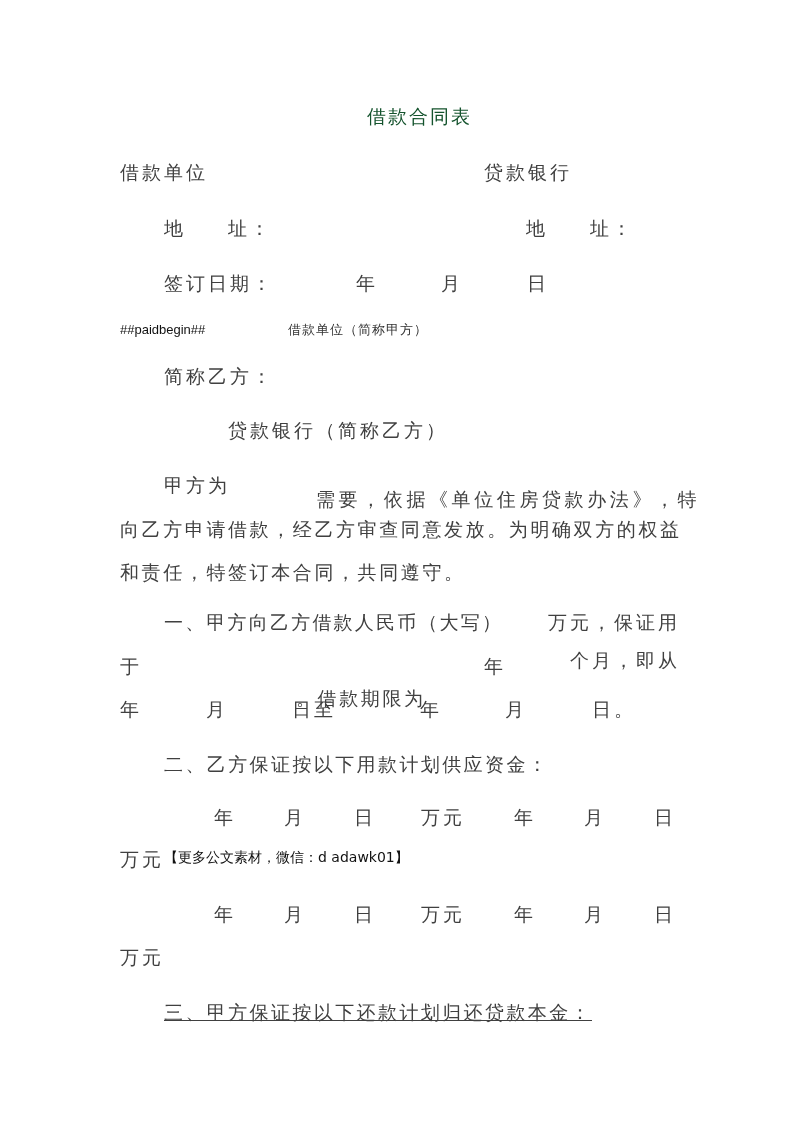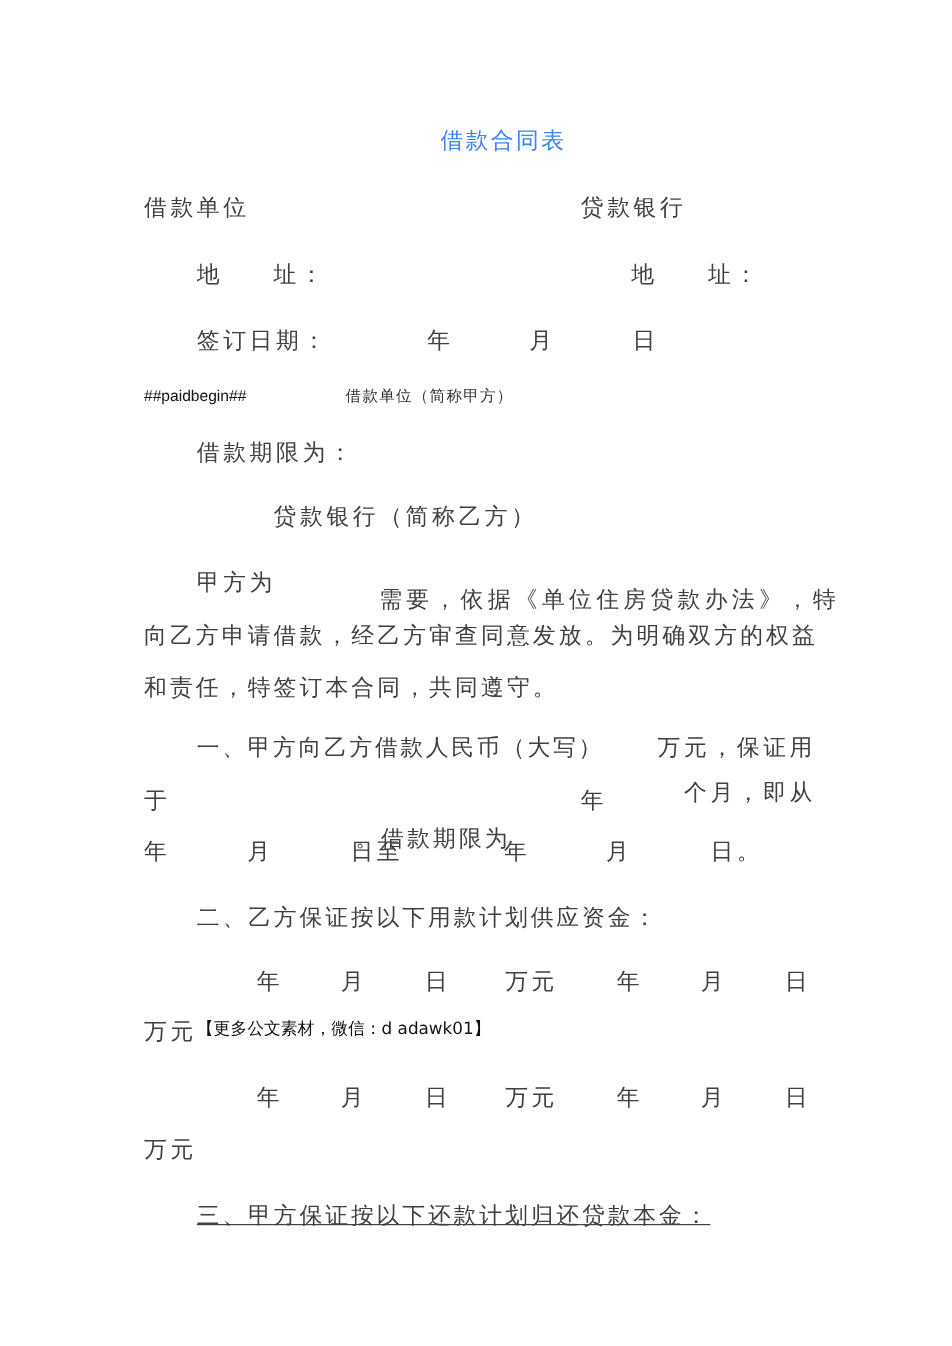--- a/index.html
+++ b/index.html
@@ -1,20 +1,20 @@
 <!DOCTYPE html>
 <html><head>
 <meta charset="utf-8">
 <style>
   html, body { margin: 0; padding: 0; background: #ffffff; }
   body { width: 793px; height: 1122px; position: relative; overflow: hidden;
          font-family: "DejaVu Sans", "Liberation Sans", sans-serif; color: #1a1a1a; }
   .abs { position: absolute; white-space: nowrap; }
   .big { font-size: 19px; letter-spacing: 3px; font-weight: 300; color: #404040; }
-  .title { font-size: 19px; letter-spacing: 2px; color: #3b82f6; }
+  .title { font-size: 19px; letter-spacing: 2px; color: #14532d; }
   .small-cjk { font-size: 13px; color: #333; letter-spacing: 1px; }
   .wm { font-size: 13px; font-family: "Liberation Sans", sans-serif; color: #111; text-align: center; }
 </style>
 </head>
 <body>
 
 <div>
 
   <div class="abs title" style="left:367px; top:104px;">借款合同表</div>
 
@@ -27,21 +27,21 @@
   <div class="abs big" style="left:590px; top:216px;">址：</div>
 
   <div class="abs big" style="left:164px; top:271px;">签订日期：</div>
   <div class="abs big" style="left:356px; top:271px;">年</div>
   <div class="abs big" style="left:441px; top:271px;">月</div>
   <div class="abs big" style="left:527px; top:271px;">日</div>
 
   <div class="abs wm" style="left:120px; top:322px;">##paidbegin##</div>
   <div class="abs small-cjk" style="left:288px; top:321px;">借款单位（简称甲方）</div>
 
-  <div class="abs big" style="left:164px; top:364px;">借款期限为：</div>
+  <div class="abs big" style="left:164px; top:364px;">简称乙方：</div>
 
   <div class="abs big" style="left:228px; top:418px;">贷款银行（简称乙方）</div>
 
   <div class="abs big" style="left:164px; top:473px;">甲方为</div>
   <div class="abs big" style="left:316px; top:473px; letter-spacing:3.6px;margin-top:14px;">需要，依据《单位住房贷款办法》，特</div>
   <div class="abs big" style="left:120px; top:517px; letter-spacing:2.6px;">向乙方申请借款，经乙方审查同意发放。为明确双方的权益</div>
   <div class="abs big" style="left:120px; top:560px; letter-spacing:2.6px;">和责任，特签订本合同，共同遵守。</div>
 
   <div class="abs big" style="left:164px; top:610px; letter-spacing:2.2px;">一、甲方向乙方借款人民币（大写）</div>
   <div class="abs big" style="left:548px; top:610px; letter-spacing:3px;">万元，保证用</div>

